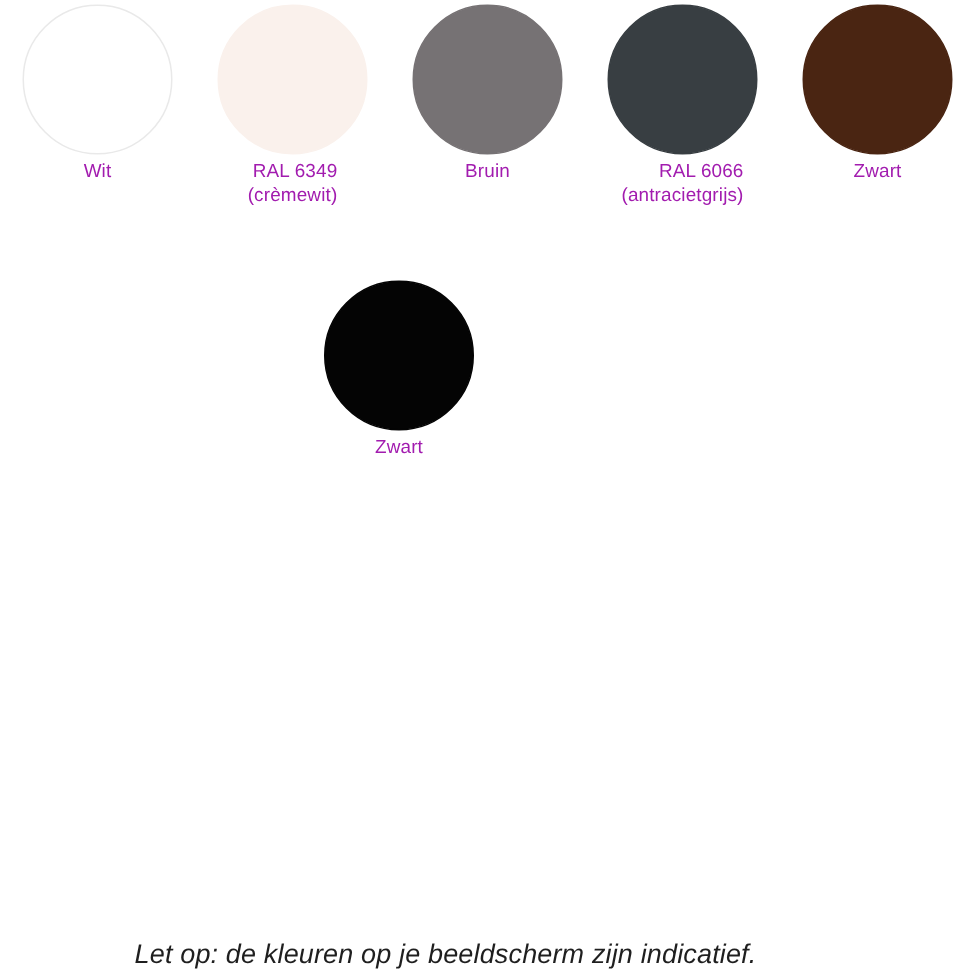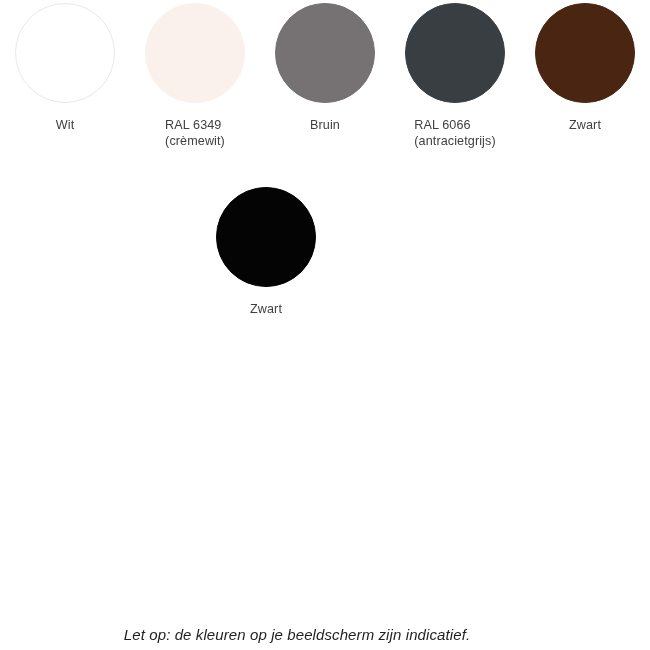--- a/index.html
+++ b/index.html
@@ -47,46 +47,46 @@
 
   .swatch-dot {
     width: 100px;
     height: 100px;
     border-radius: 50%;
     box-sizing: border-box;
     display: block;
   }
 
   .swatch-label {
-    margin-top: 14px;
+    margin-top: 3px;
     font-size: 12.6px;
     line-height: 16px;
-    text-align: left;
-    color: #404040;
+    text-align: right;
+    color: #a21caf;
     white-space: pre-line;
     letter-spacing: 0.1px;
   }
 
   
   .swatch-row-2 {
     position: absolute;
     left: 0;
     top: 184px;
     width: 532px;
     display: flex;
     justify-content: center;
   }
 
   .footer-note {
     position: absolute;
     left: 0;
     top: 626px;
     width: 594px;
     text-align: center;
-    font-size: 15px;
+    font-size: 18px;
     font-style: italic;
     color: #1f1f1f;
     letter-spacing: 0.1px;
   }
 </style>
 </head>
 <body>
 
 <div id="color-picker">
 

